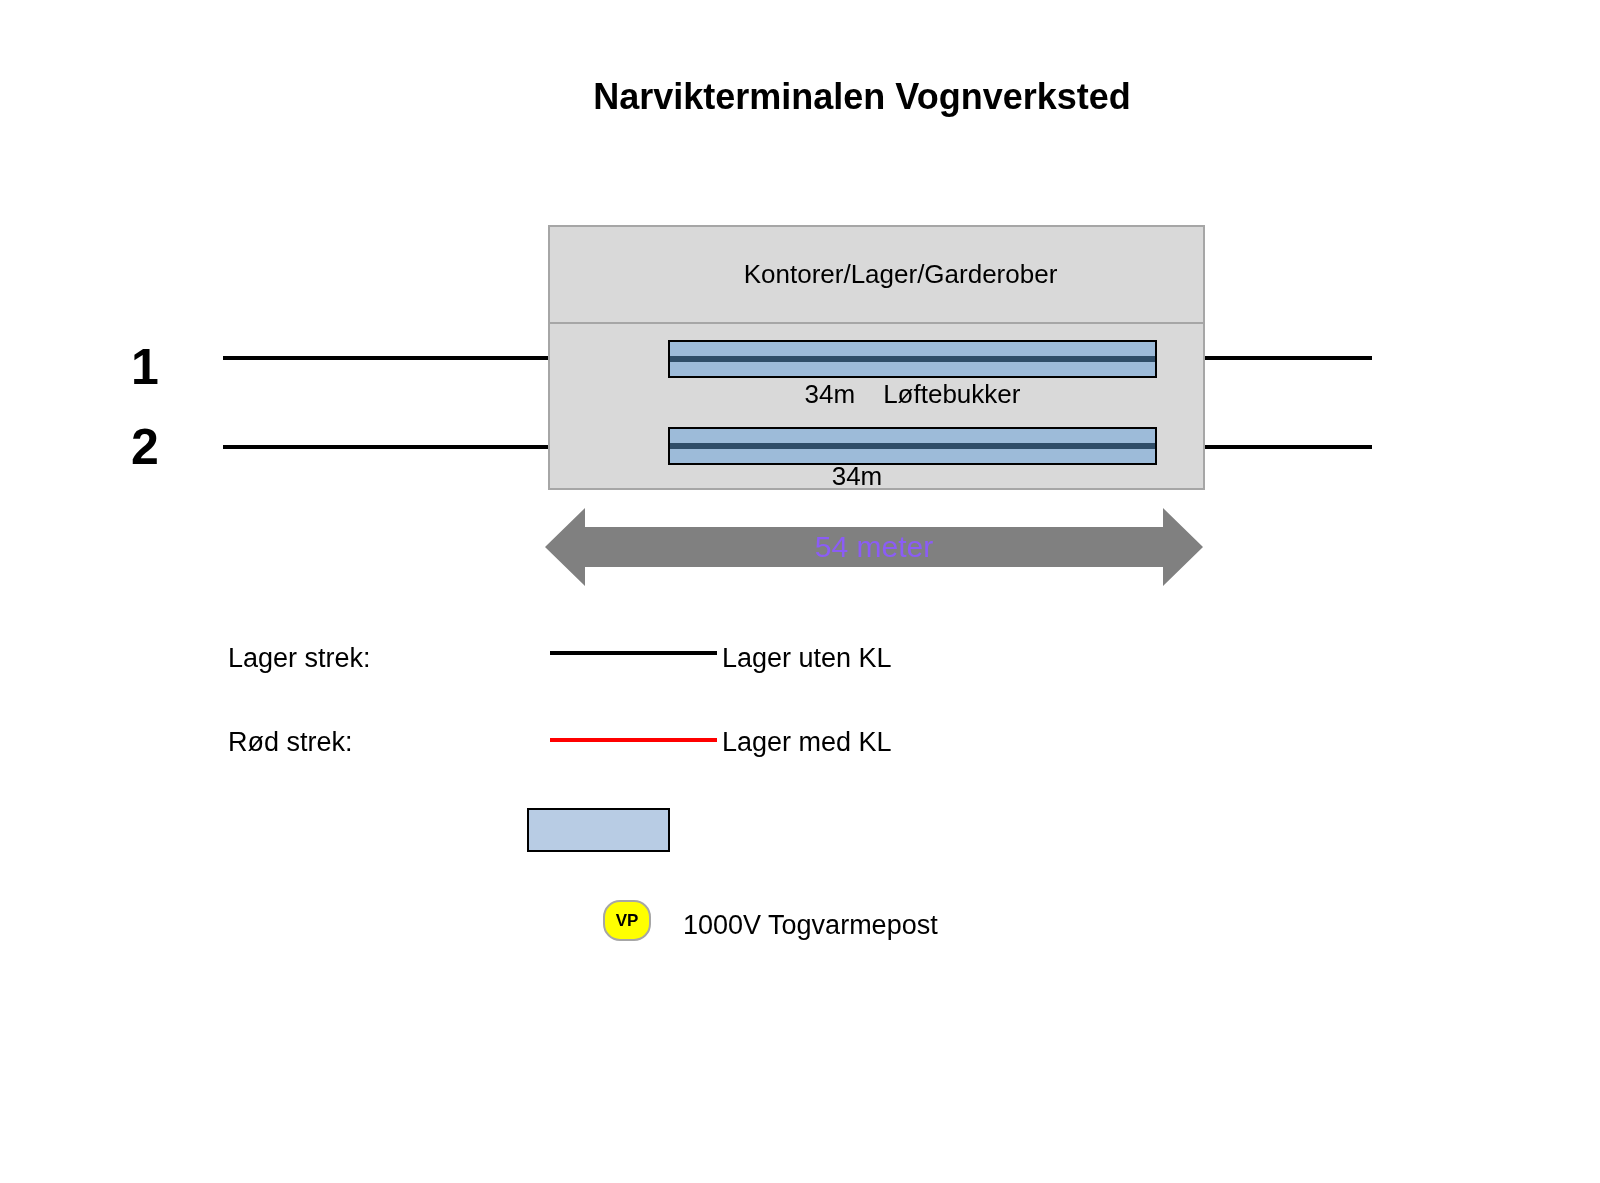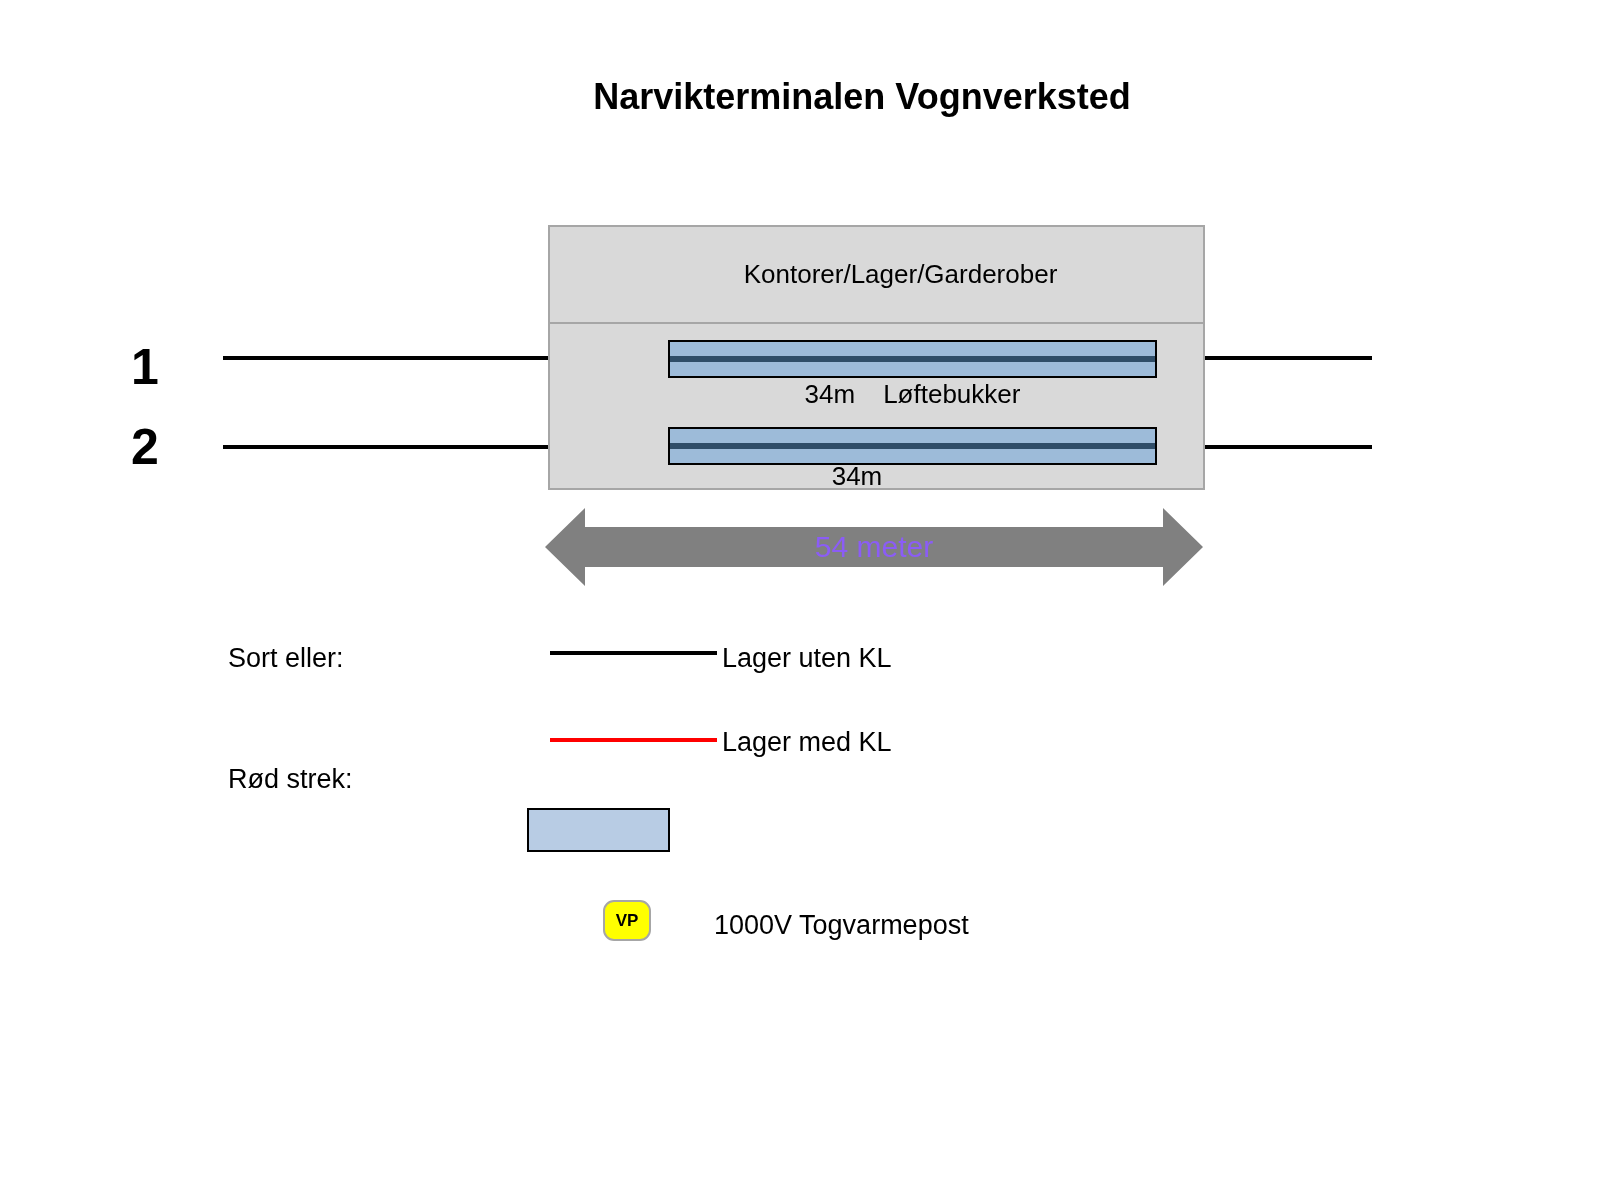--- a/index.html
+++ b/index.html
@@ -74,38 +74,38 @@
     left:540px;top:522px;width:668px;
     text-align:center;color:#8b5cf6;
     font-size:30px;line-height:50px;
   }
 
   
   .legend-text{font-size:27px;line-height:36px;}
   .lg-key-1{left:228px;top:640px;}
   .lg-line-1{left:550px;top:651px;width:167px;height:4px;background:var(--track_line,#000);}
   .lg-desc-1{left:722px;top:640px;}
-  .lg-key-2{left:228px;top:761px;}
+  .lg-key-2{left:228px;top:724px;}
   .lg-line-2{left:550px;top:738px;width:167px;height:4px;background:var(--kl_line,#f00);}
   .lg-desc-2{left:722px;top:724px;}
   .lg-swatch{
     left:527px;top:808px;width:143px;height:44px;
     background:var(--legend_pit_fill,#b8cce4);
     border:2px solid #000;box-sizing:border-box;
   }
   .lg-desc-3{left:683px;top:815px;}
   .vp-badge{
     left:603px;top:900px;width:48px;height:41px;
     background:var(--vp_fill,#ffff00);
     border:2px solid var(--building_border,#a6a6a6);
-    border-radius:11px;box-sizing:border-box;
+    border-radius:17px;box-sizing:border-box;
     display:flex;align-items:center;justify-content:center;
     font-size:17px;font-weight:bold;
   }
-  .lg-desc-4{left:683px;top:907px;margin-left:31px;}
+  .lg-desc-4{left:683px;top:907px;}
 </style>
 </head>
 <body>
 
 <div class="canvas">
 
   <div class="abs title">Narvikterminalen Vognverksted</div>
 
   <div class="abs track-line" style="top:356px;"></div>
   <div class="abs track-line" style="top:445px;"></div>
@@ -130,21 +130,21 @@
     <span>34m</span>
     <span>Løftebukker</span>
   </div>
   <div class="abs pit-caption-2">34m</div>
 
   <svg class="abs dim-arrow-svg" width="668" height="86" viewBox="0 0 668 86">
     <polygon points="5,43 45,4 45,23 623,23 623,4 663,43 623,82 623,63 45,63 45,82" style="fill:var(--arrow_fill,#808080);"></polygon>
   </svg>
   <div class="abs dim-label">54 meter</div>
 
-  <div class="abs legend-text lg-key-1">Sort eller:</div>
+  <div class="abs legend-text lg-key-1">Lager strek:</div>
   <div class="abs lg-line-1"></div>
   <div class="abs legend-text lg-desc-1">Lager uten KL</div>
 
   <div class="abs legend-text lg-key-2">Rød strek:</div>
   <div class="abs lg-line-2"></div>
   <div class="abs legend-text lg-desc-2">Lager med KL</div>
 
   <div class="abs lg-swatch"></div>
 
   <div class="abs vp-badge">

